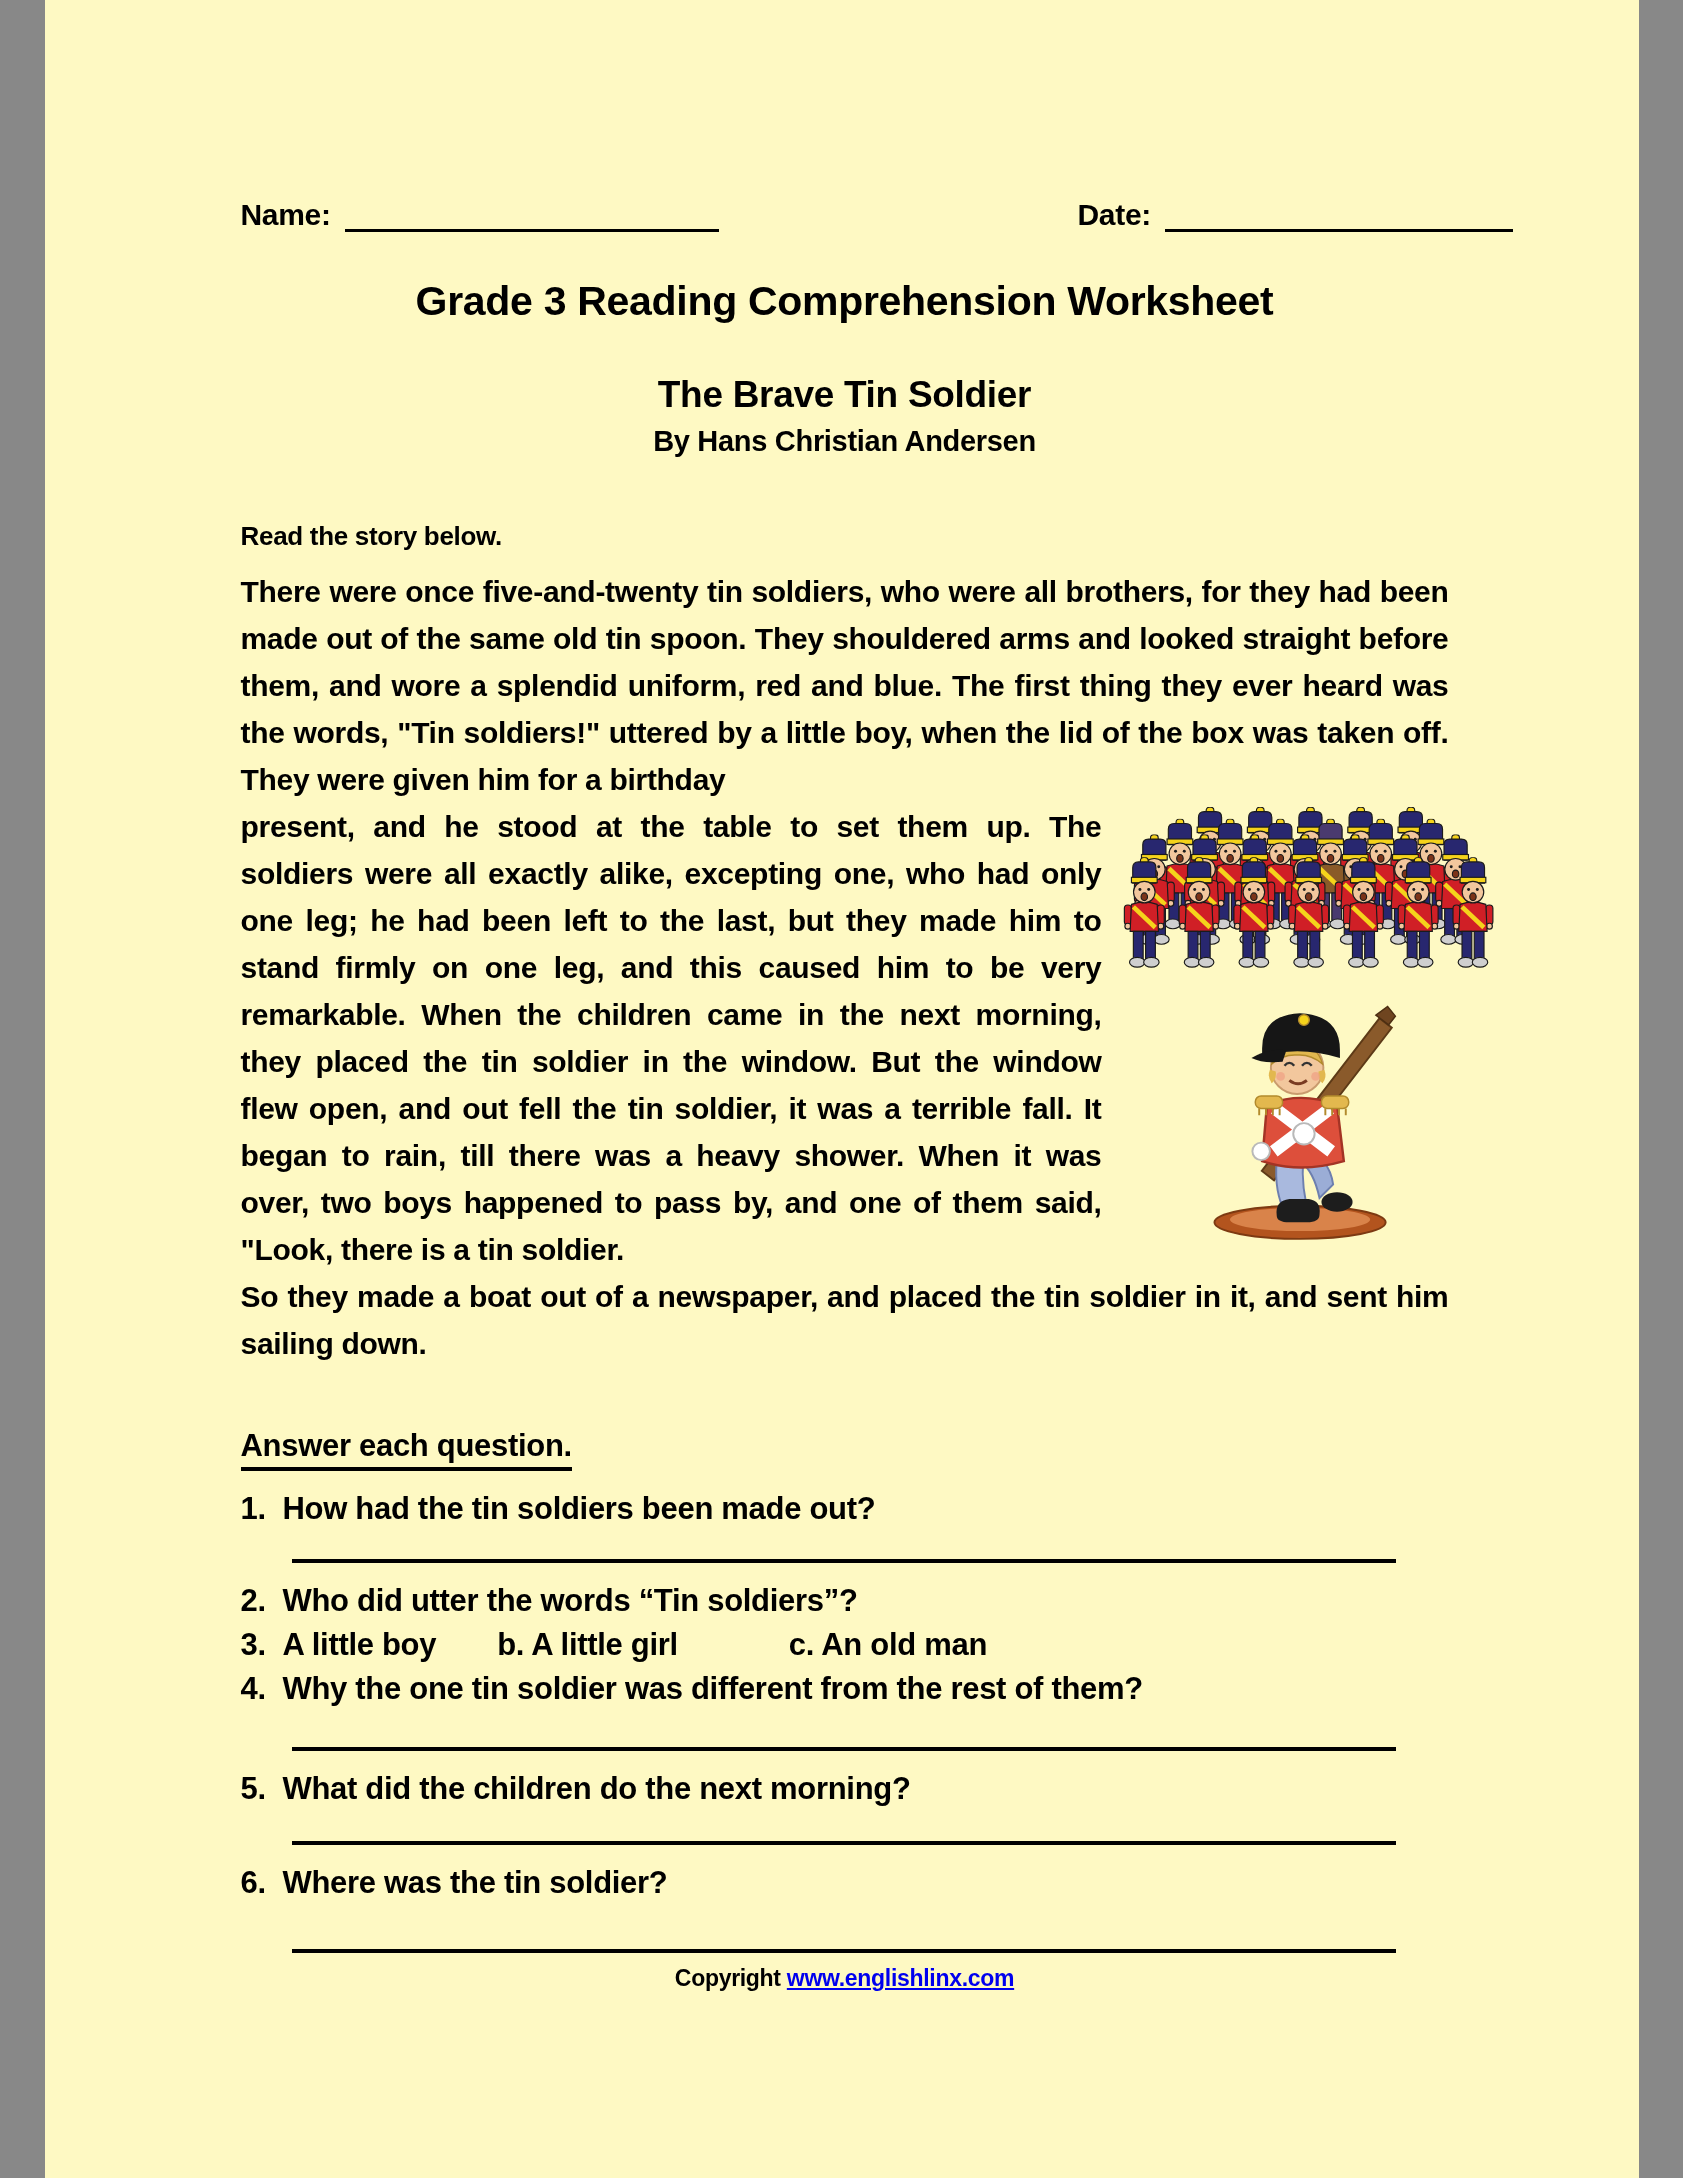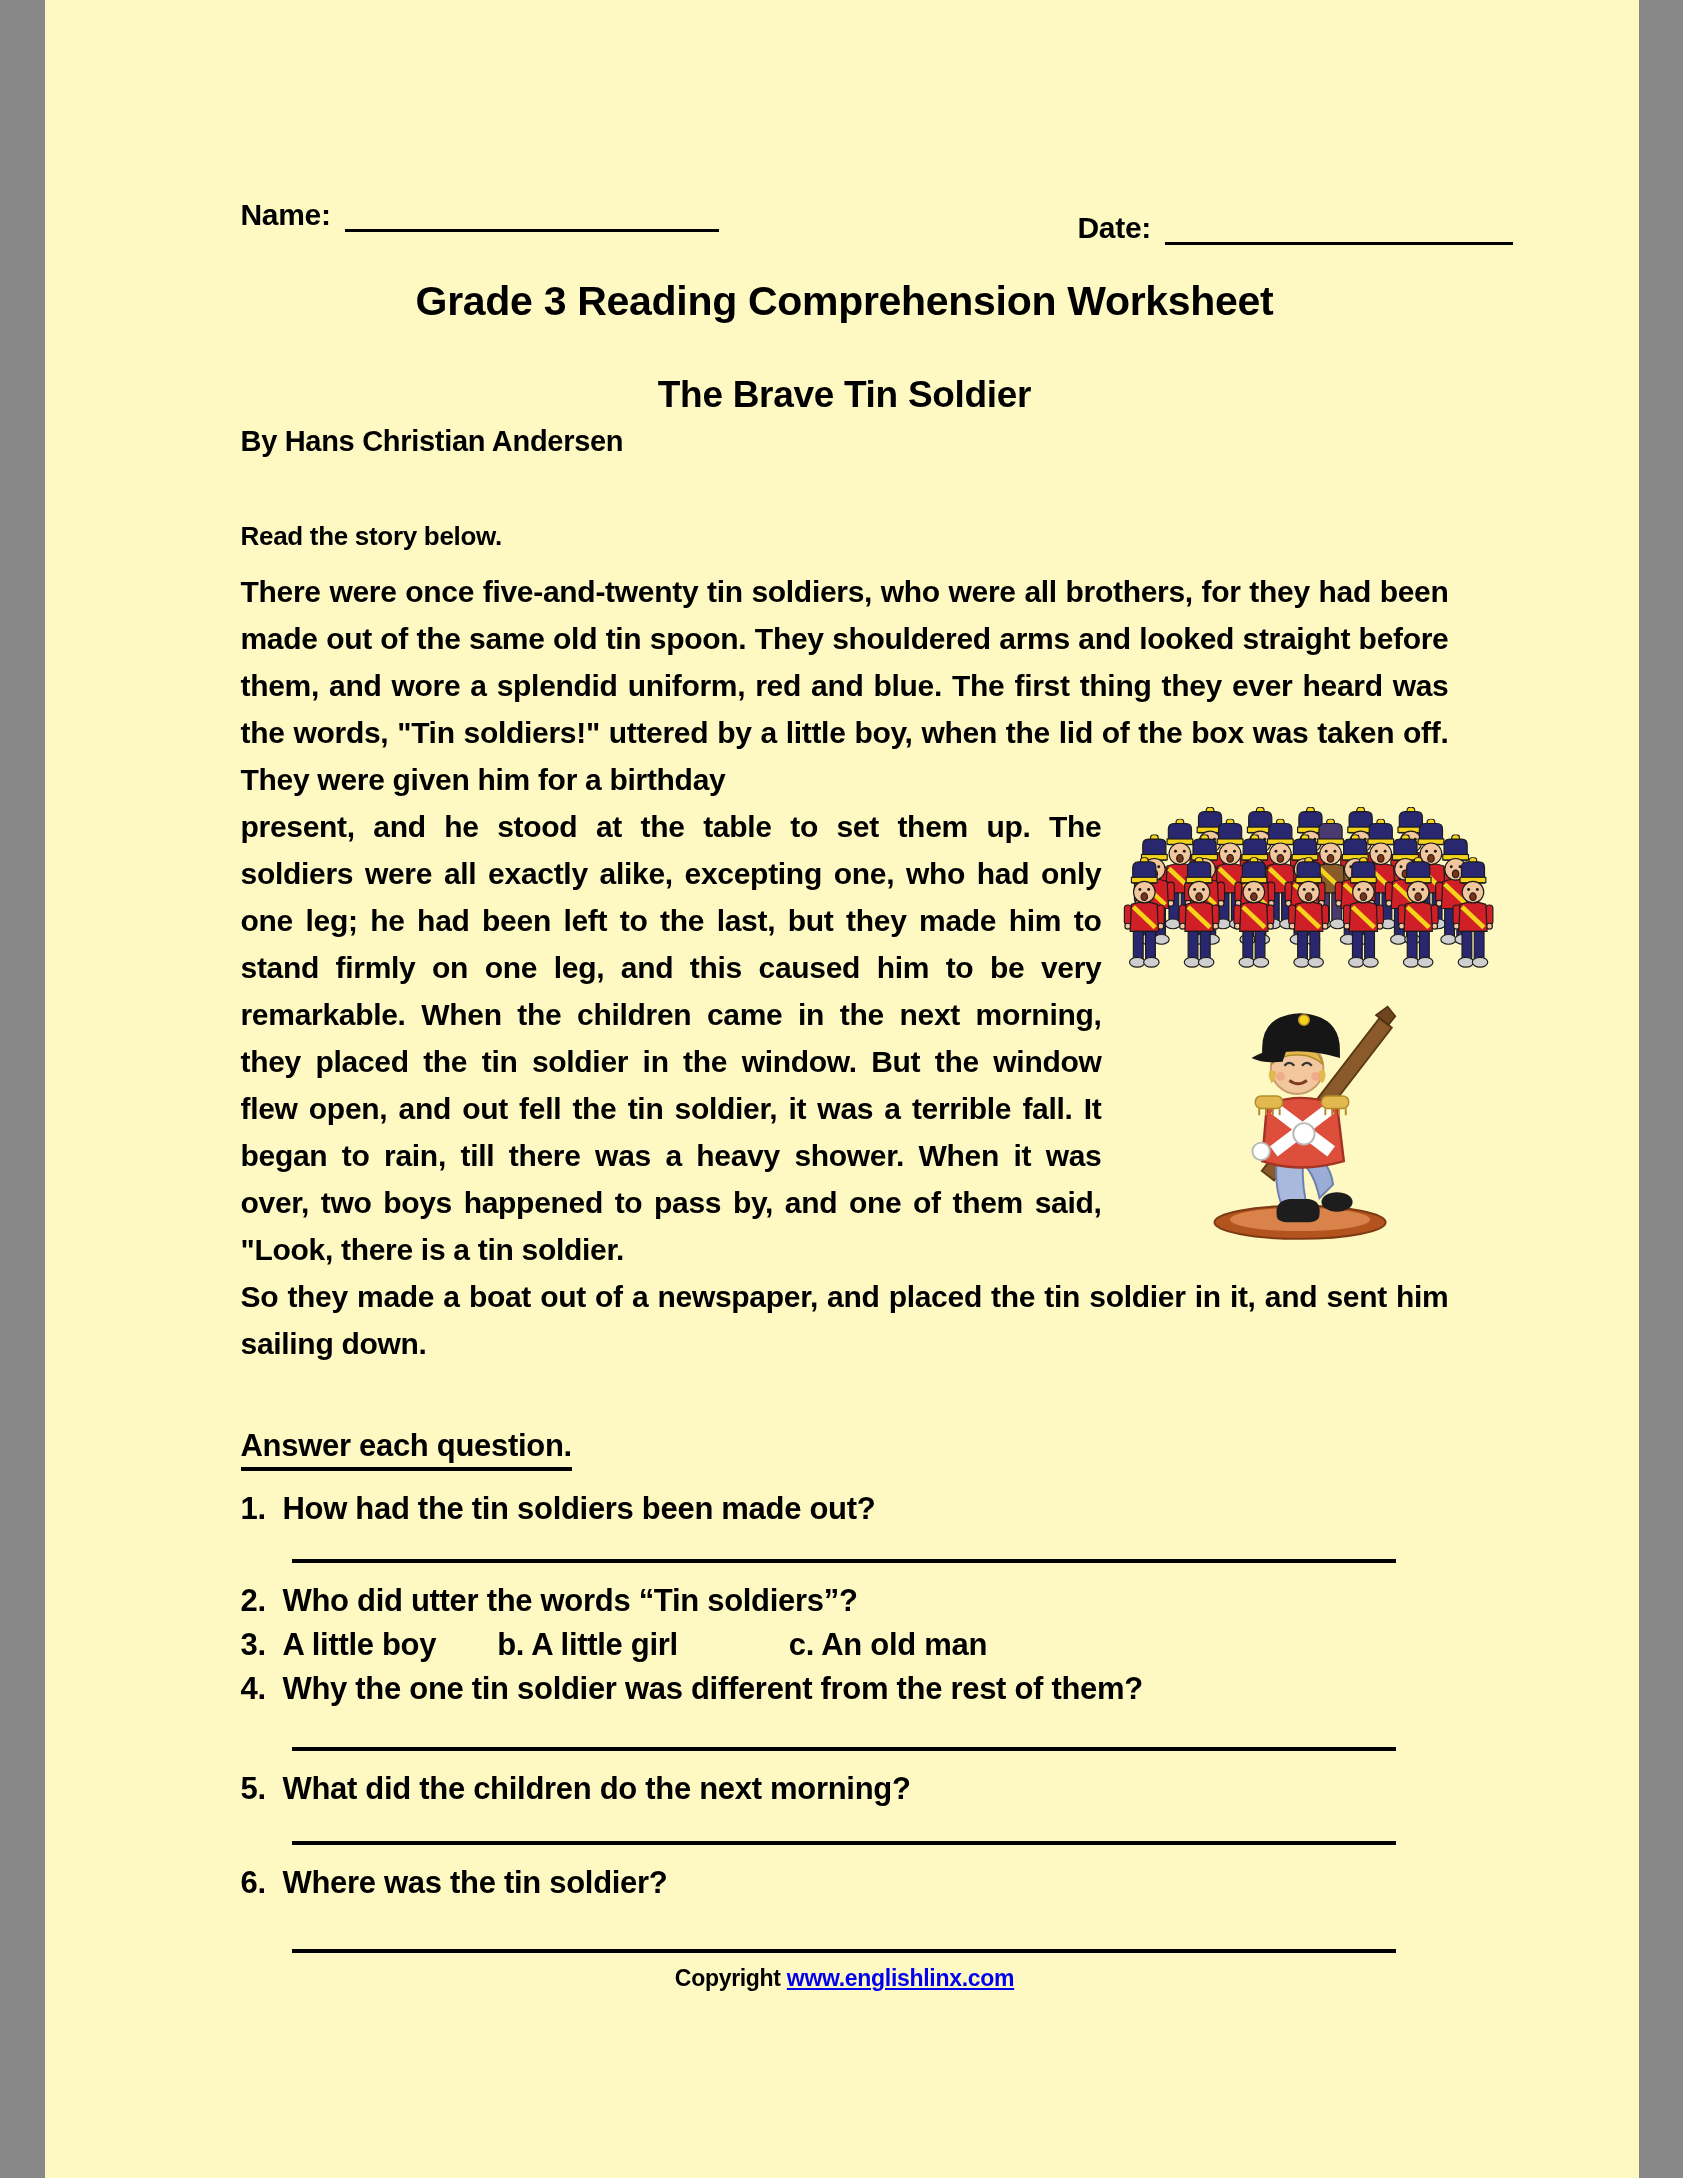--- a/index.html
+++ b/index.html
@@ -13,32 +13,32 @@
     font-family:"Liberation Sans", sans-serif;
     font-weight:bold;
     color:#000;
     letter-spacing:-0.3px;
     overflow:hidden;
   }
 
   
   .hdr-row { position:relative; height:44px; font-size:30px; }
   .field { display:flex; align-items:flex-end; }
-  .field.date { position:absolute; left:837px; top:13px; }
+  .field.date { position:absolute; left:837px; top:0; }
   .blank {
     display:inline-block; height:36px;
     border-bottom:3px solid #000;
     margin-left:14px;
   }
   .blank.name { width:374px; }
   .blank.datew { width:348px; }
 
   h1.title { font-size:41px; text-align:center; margin:40px 0 0 0; line-height:48px; }
   h2.story-title { font-size:37px; text-align:center; margin:48px 0 0 0; line-height:44px; }
-  h3.byline { font-size:29px; text-align:left; margin:6px 0 0 0; line-height:36px; }
+  h3.byline { font-size:29px; text-align:center; margin:6px 0 0 0; line-height:36px; }
 
   p.instruction { font-size:26px; margin:57px 0 0 0; line-height:40px; }
 
   .story { font-size:30px; line-height:47px; text-align:justify; margin:0; }
   p.part1 { margin-top:12px; }
   .story-mid { display:flex; margin:0; }
   p.part2 { width:948px; }
   figure.art {
     flex:1; margin:0; padding:4px 0 0 14px;
     display:flex; flex-direction:column; align-items:center;

